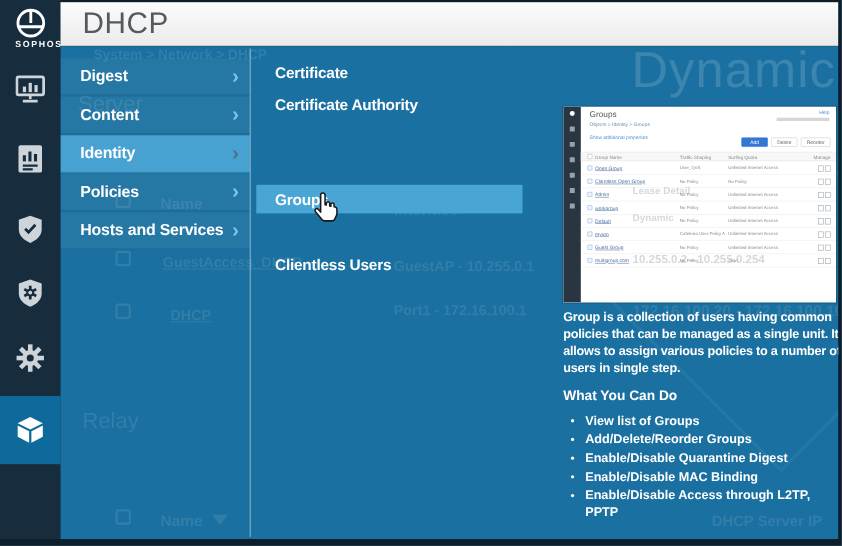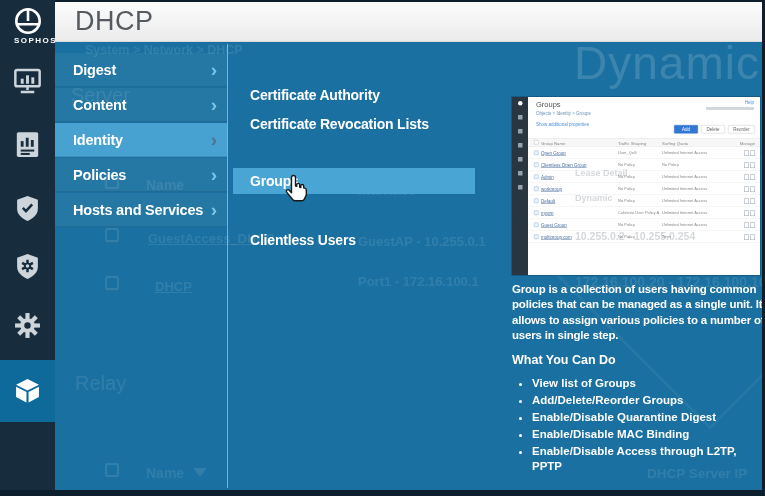--- a/index.html
+++ b/index.html
@@ -189,22 +189,22 @@
       <span>Policies</span>
       <span class="chev">›</span>
     </div>
     <div class="menu-item" style="top:151px;">
       <span>Hosts and Services</span>
       <span class="chev">›</span>
     </div>
 
     <div class="vdivider"></div>
 
+    <div class="sub-item" style="top:10px;">Certificate</div>
     <div class="sub-item" style="top:39px;">Certificate Authority</div>
-    <div class="sub-item" style="top:68px;">Certificate Revocation Lists</div>
     <div class="sub-item" style="top:97px;margin-top:21px;">Zone</div>
     <div class="sub-item hl" style="top:126px;">Groups</div>
     <div class="sub-item" style="top:184px;">Clientless Users</div>
 
     <svg class="cursor" viewBox="0 0 32 32">
       <path d="M12.5 3.5c1.1 0 2 .9 2 2v8.6l1.2.2v-1.4c0-.9.8-1.6 1.7-1.5.8.1 1.3.8 1.3 1.6v2.3l1.1.2v-1.6c0-.8.7-1.5 1.5-1.4.8 0 1.4.7 1.4 1.5v1.9l1 .2c.9.2 1.6 1 1.6 2v3.9c0 .6-.1 1.2-.4 1.8l-1.7 3.6c-.4.9-1.3 1.4-2.3 1.4h-6.9c-.8 0-1.6-.4-2.1-1l-6.1-7.4c-.6-.7-.5-1.7.1-2.3.7-.7 1.8-.6 2.4.1l2.2 2.6V5.5c0-1.1.9-2 2-2z" fill="#fff" stroke="#1a1a1a" stroke-width="1.4" stroke-linejoin="round"></path>
     </svg>
 
     <div class="thumb">
       <div class="mini">

